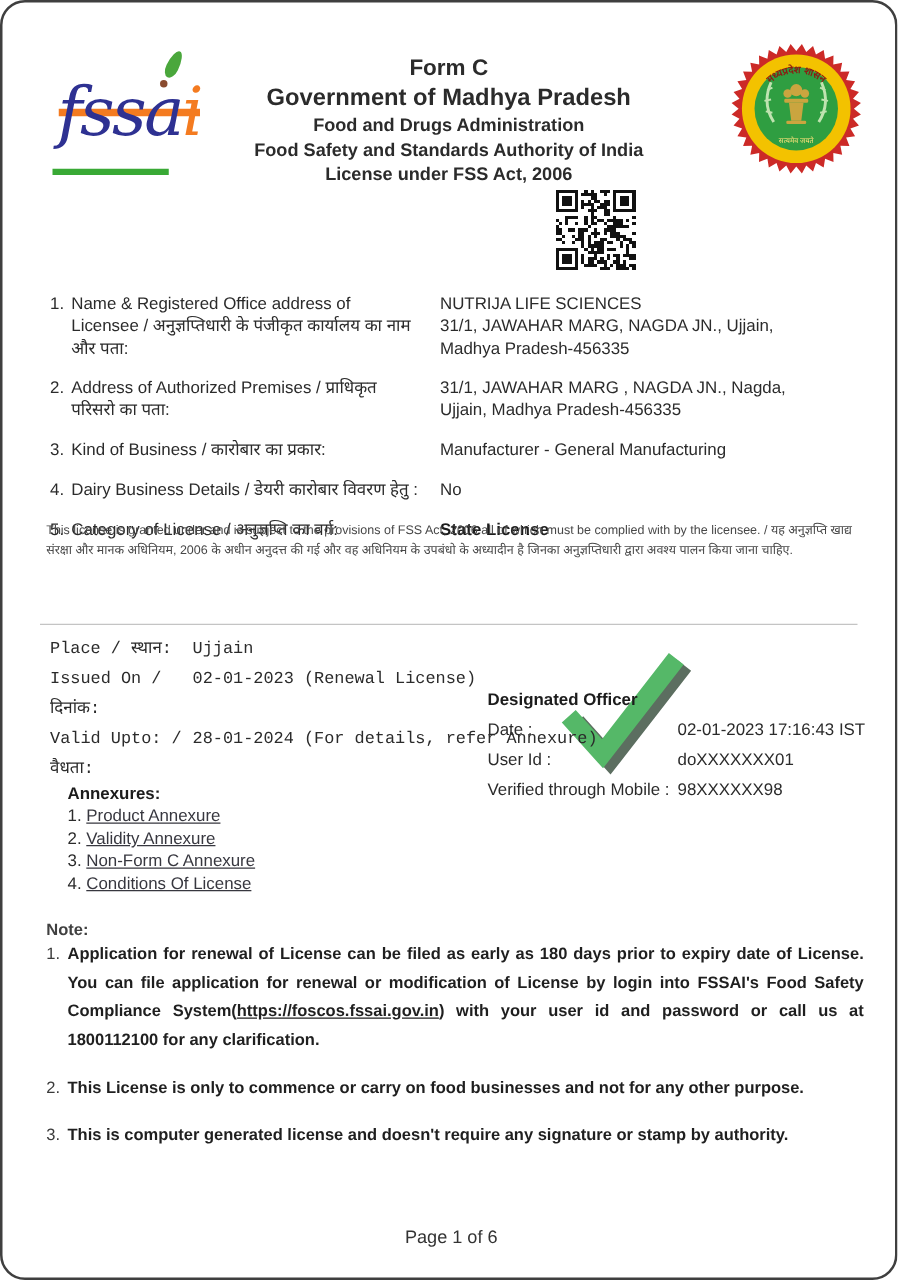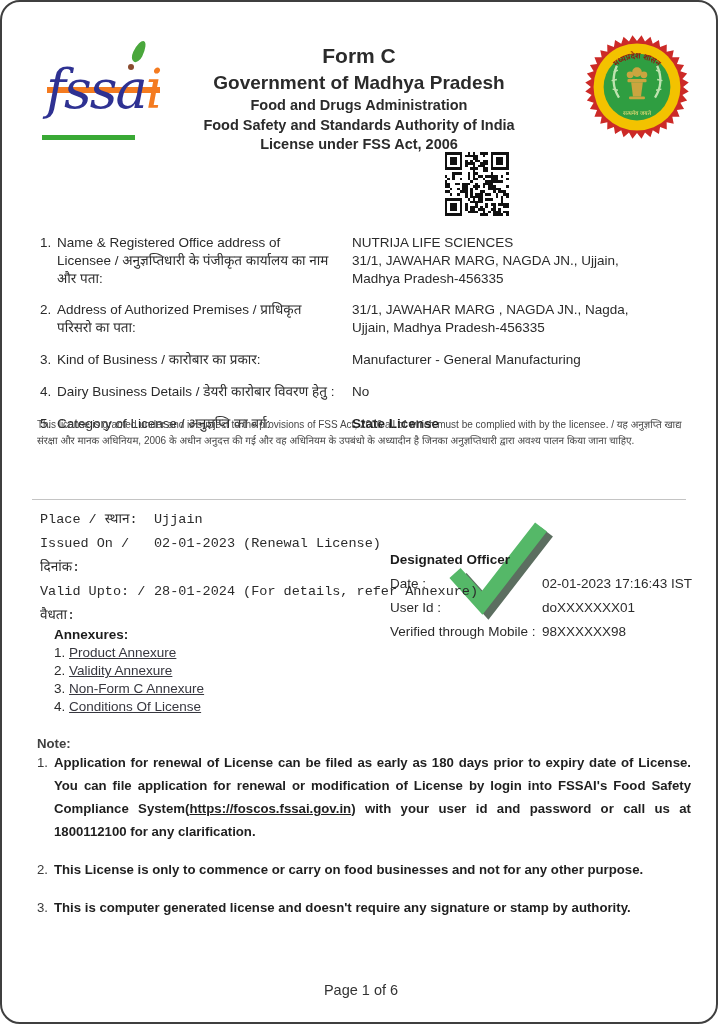--- a/index.html
+++ b/index.html
@@ -3,21 +3,21 @@
 <meta charset="utf-8">
 <style>
   html,body{margin:0;padding:0;background:#fff;}
   .page{
     position:relative;width:718px;height:1024px;box-sizing:border-box;
     background:#fff;border:2px solid #3f3f3f;border-radius:20px;overflow:hidden;
     font-family:"Liberation Sans",sans-serif;color:#2b2b2b;
   }
   
   .titles{position:absolute;top:40px;left:140px;right:140px;text-align:center;line-height:1.35;}
-  .t1{font-size:21px;font-weight:700;}
+  .t1{font-size:18px;font-weight:700;}
   .t2{font-size:19px;font-weight:700;}
   .t3{font-size:14.5px;font-weight:700;}
   
   .logo{position:absolute;left:38px;top:40px;width:134px;height:112px;}
   .logo-bar-orange{position:absolute;left:7px;top:45px;width:113px;height:6px;background:#f47b20;z-index:0;}
   .logo-bar-green{position:absolute;left:2px;top:93px;width:93px;height:5px;background:#39a935;z-index:0;}
   .logo-text{position:absolute;left:6px;top:2px;z-index:1;font-family:"DejaVu Serif",serif;font-style:italic;font-size:54px;line-height:1.7;letter-spacing:-2px;}
   .logo-text .blue{color:#2e3192;}
   .logo-text .orange{color:#f47b20;}
   .leaf{position:absolute;left:94px;top:-2px;width:10px;height:23px;background:#4aa73c;border-radius:50% 50% 50% 50%/62% 62% 38% 38%;transform:rotate(26deg);z-index:2;}

